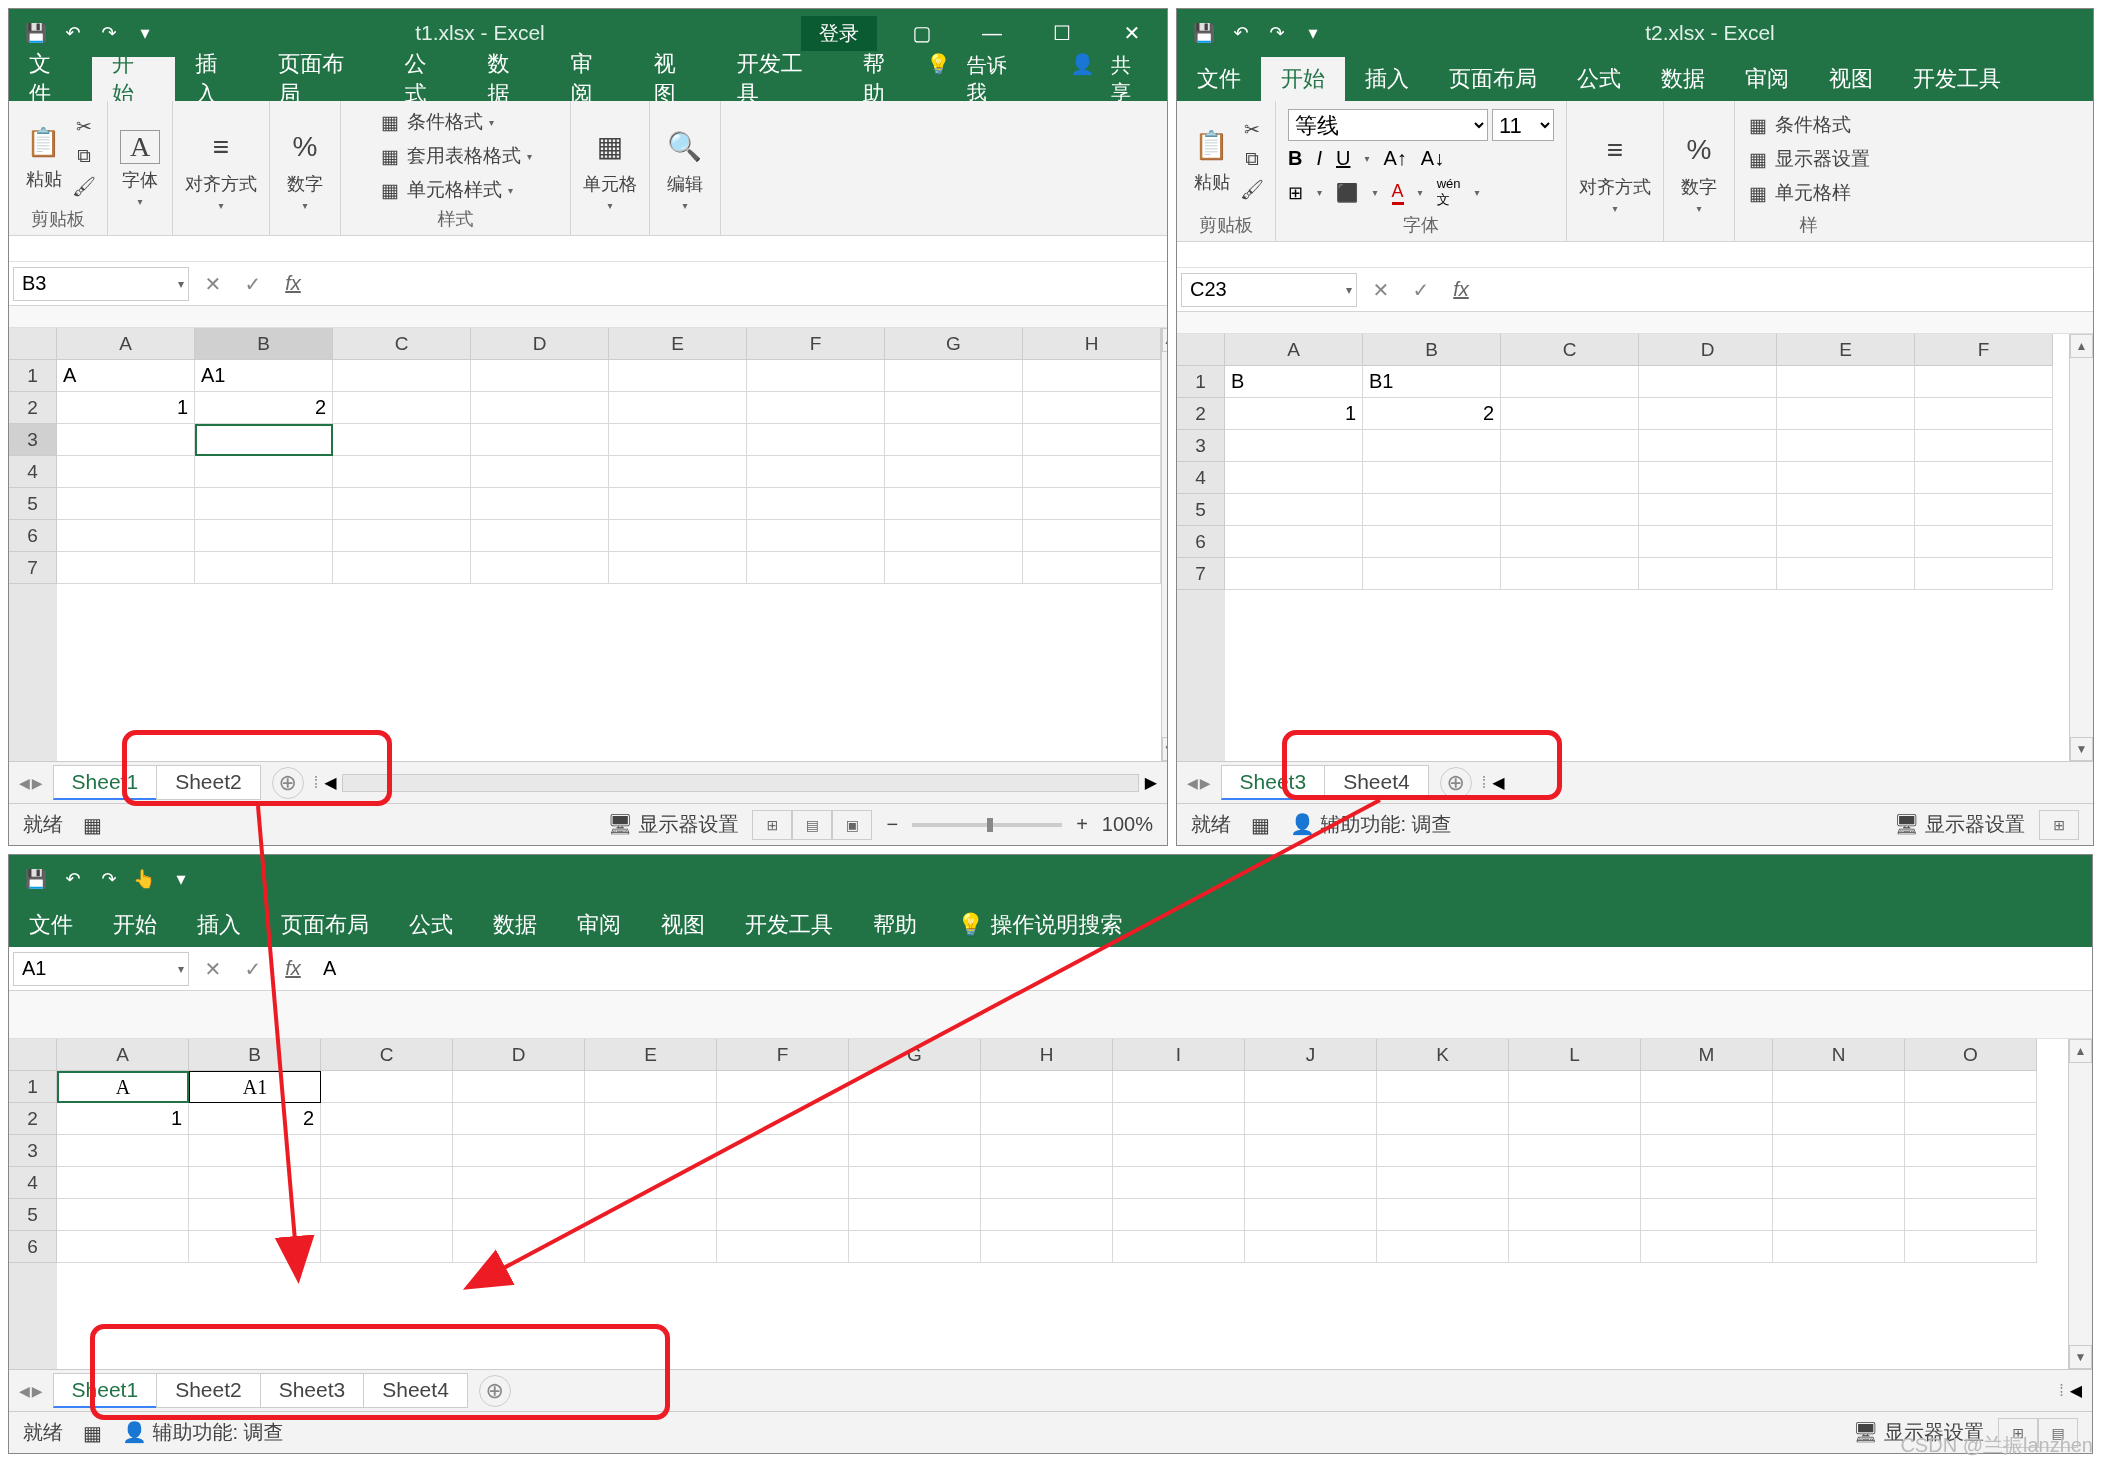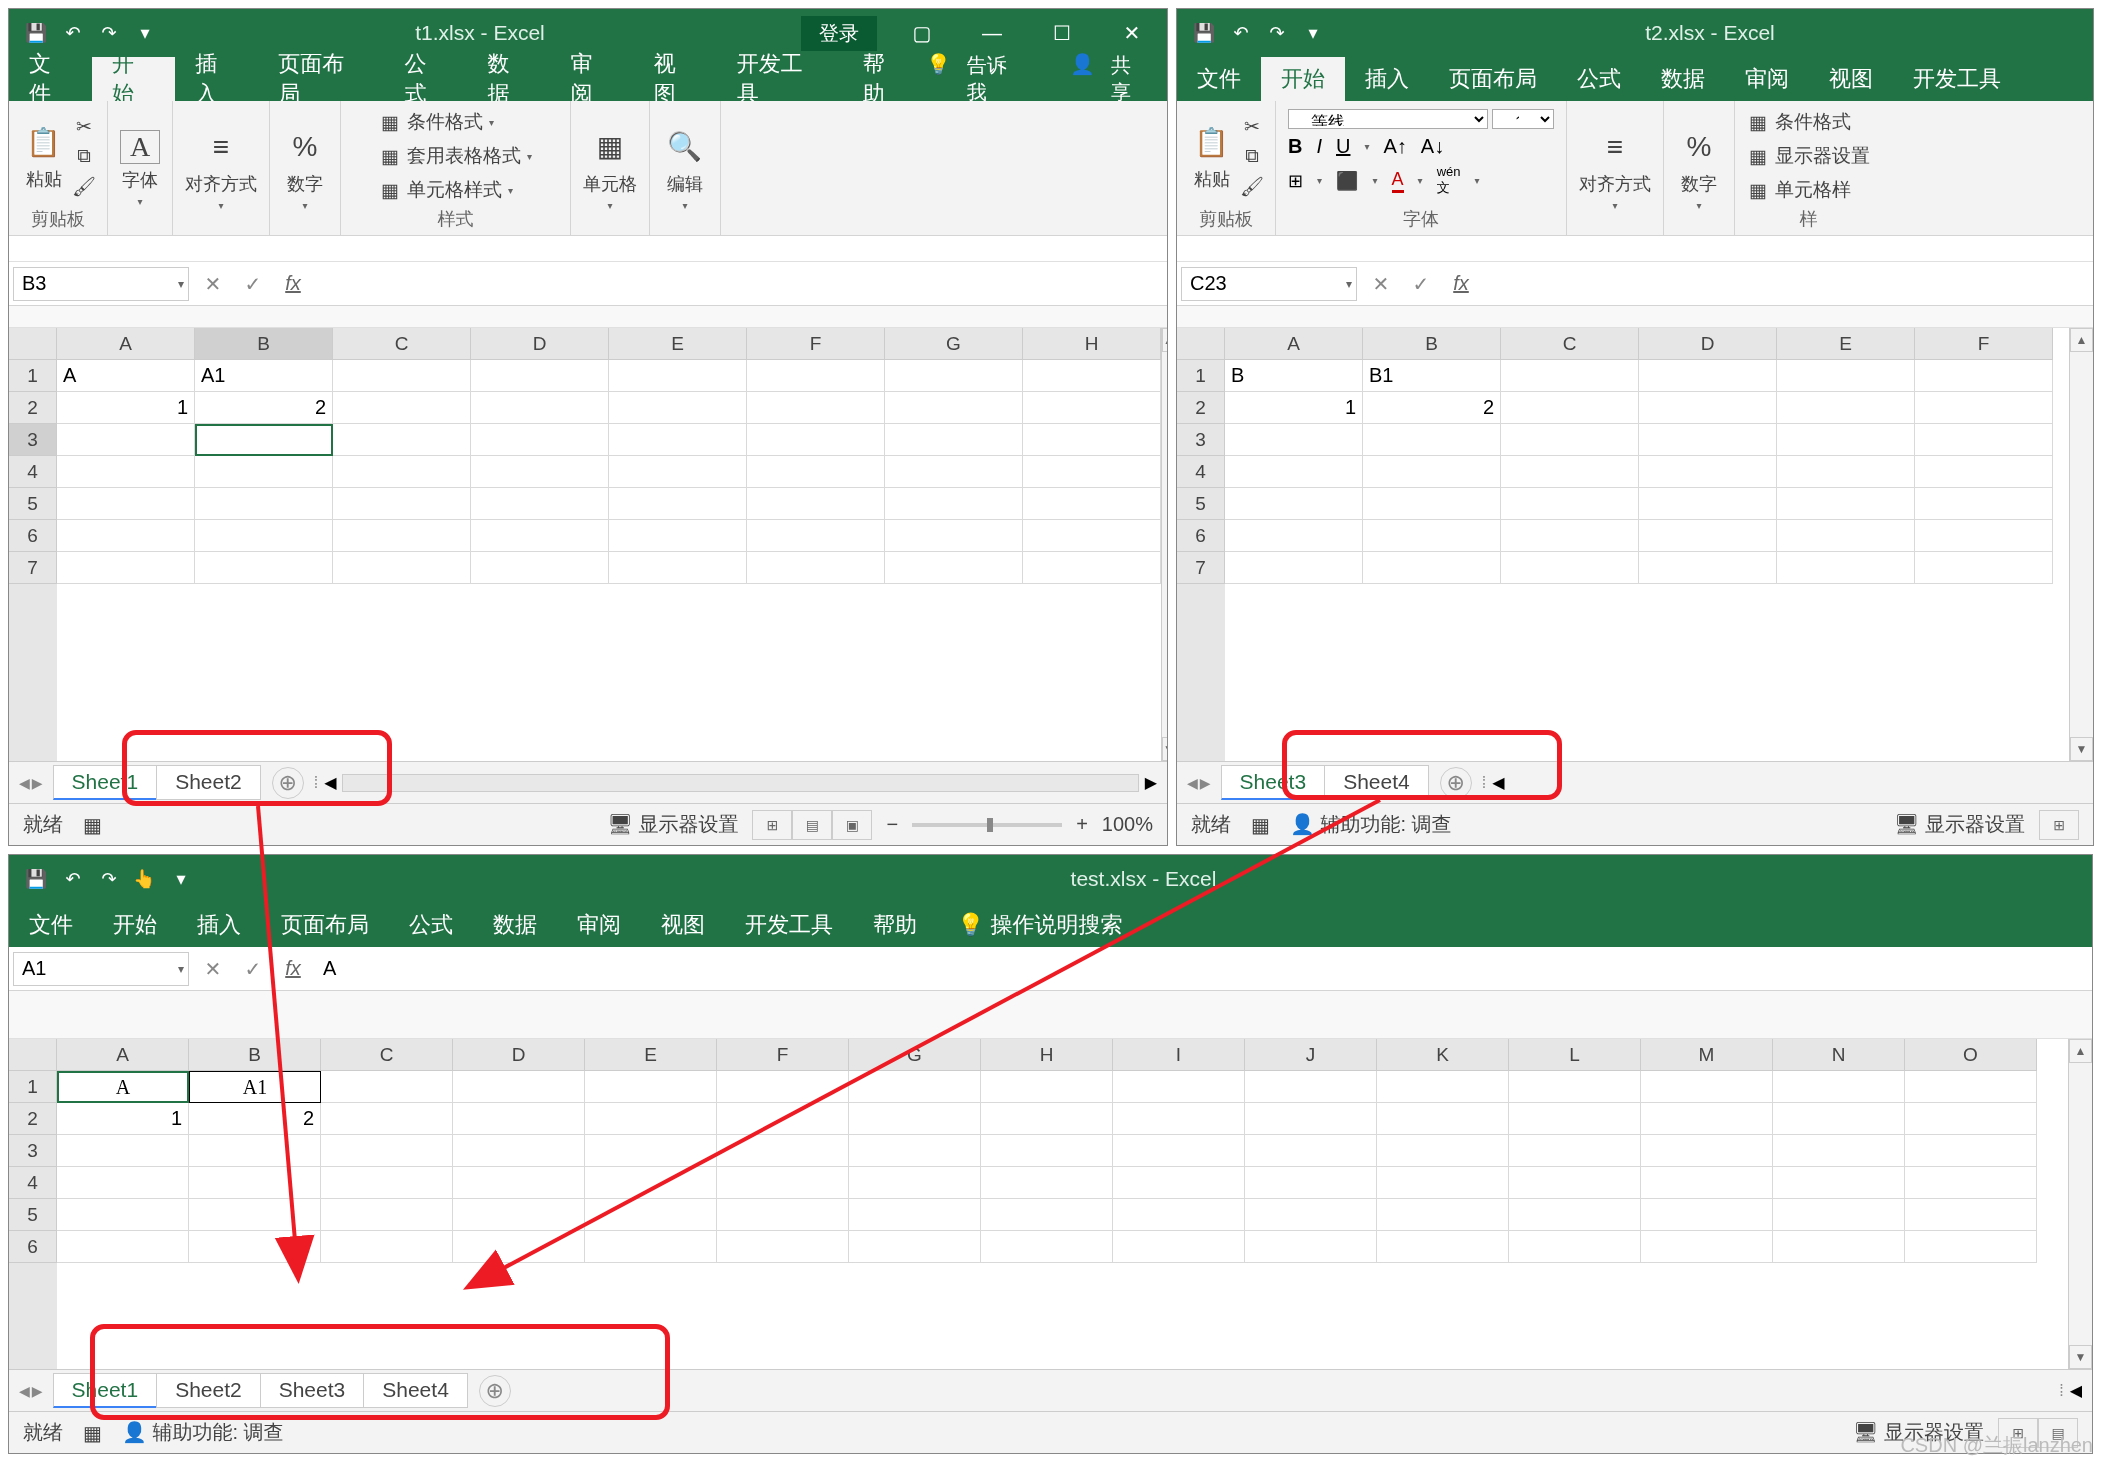--- a/index.html
+++ b/index.html
@@ -27,21 +27,21 @@
 .rgroup { border-right: 1px solid #d4d4d4; padding: 8px 12px 4px 12px; display: flex; flex-direction: column; align-items: center; justify-content: space-between; min-height: 130px; }
 .rgroup-body { display: flex; align-items: center; gap: 6px; flex: 1; }
 .rgroup-label { color: #666; font-size: 18px; margin-top: 4px; }
 .big-btn { display: flex; flex-direction: column; align-items: center; gap: 4px; font-size: 18px; color: #444; }
 .big-btn .icon { width: 46px; height: 42px; display: flex; align-items: center; justify-content: center; font-size: 28px; }
 .drop { font-size: 10px; color: #666; }
 .vstack { display: flex; flex-direction: column; gap: 8px; font-size: 19px; color: #444; }
 .vstack-item { display: flex; align-items: center; gap: 6px; }
 .small-icon { width: 22px; height: 22px; display: inline-flex; align-items: center; justify-content: center; }
 .font-row { display: flex; align-items: center; gap: 4px; }
-.font-select { background: #fff; border: 1px solid #aaa; font-size: 17px; padding: 2px 18px; height: 20px; }
+.font-select { background: #fff; border: 1px solid #aaa; font-size: 22px; padding: 2px 2px; height: 32px; }
 
 .formula-area { display: flex; align-items: center; height: 44px; border-bottom: 1px solid #d4d4d4; background: #fff; }
 .name-box { width: 176px; border: 1px solid #ccc; background: #fff; margin: 4px; display: flex; align-items: center; padding-left: 8px; height: 34px; font-size: 20px; }
 .name-box .dd { margin-left: auto; margin-right: 4px; color: #666; font-size: 12px; }
 .fb-btn { width: 40px; height: 34px; display: flex; align-items: center; justify-content: center; color: #888; font-size: 20px; }
 .fx { font-style: italic; color: #666; font-size: 20px; text-decoration: underline; }
 .formula-input { flex: 1; border: none; font-size: 20px; padding-left: 10px; height: 34px; }
 
 .grid-area { flex: 1; display: flex; background: #fff; position: relative; overflow: hidden; }
 .row-headers { display: flex; flex-direction: column; background: #e6e6e6; }
@@ -583,21 +583,20 @@
 
 <div class="excel-window" id="win3">
   <div class="titlebar">
     <div class="qat">
       <span class="qat-btn">💾</span>
       <span class="qat-btn">↶</span>
       <span class="qat-btn">↷</span>
       <span class="qat-btn">👆</span>
       <span class="qat-btn">▾</span>
     </div>
-    <div class="title-center">test.xlsx - Excel</div>
   </div>
   <div class="ribbon-tabs" id="w3tabs">
       <div class="ribbon-tab">文件</div>
       <div class="ribbon-tab">开始</div>
       <div class="ribbon-tab">插入</div>
       <div class="ribbon-tab">页面布局</div>
       <div class="ribbon-tab">公式</div>
       <div class="ribbon-tab">数据</div>
       <div class="ribbon-tab">审阅</div>
       <div class="ribbon-tab">视图</div>

